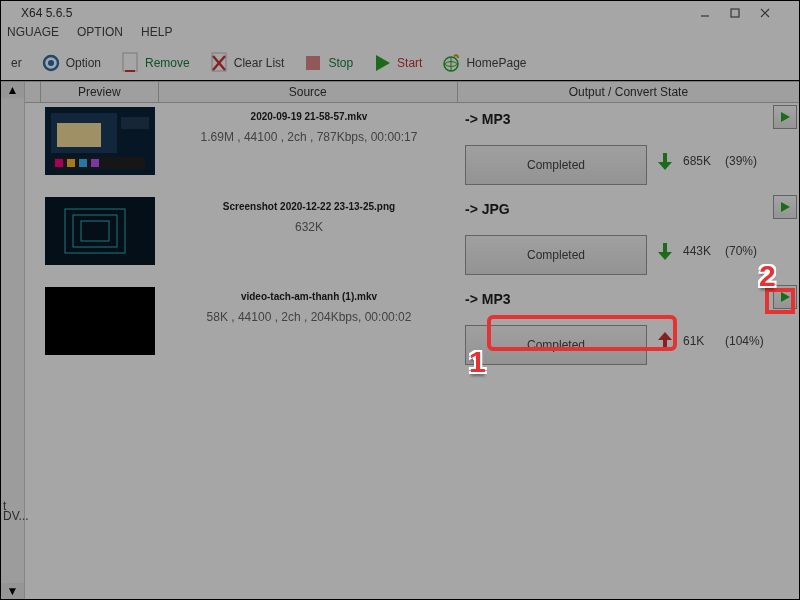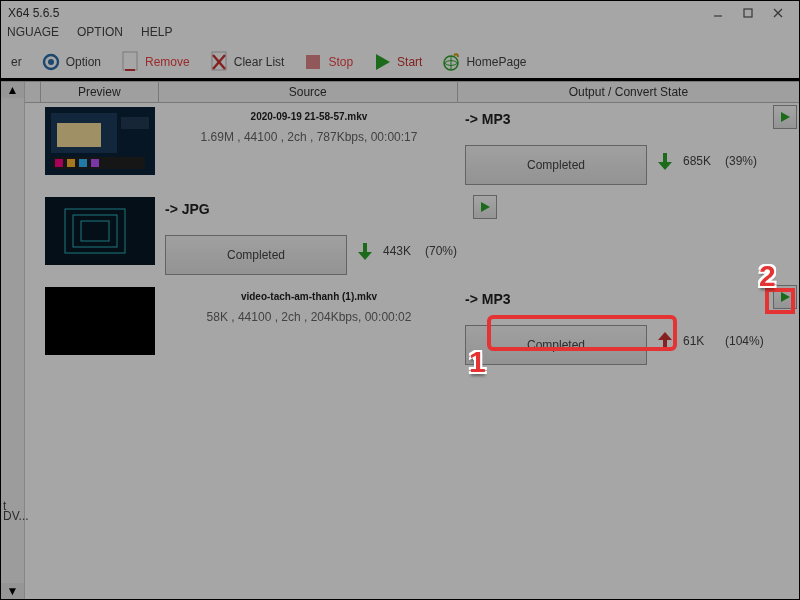--- a/index.html
+++ b/index.html
@@ -1,30 +1,30 @@
 <!DOCTYPE html>
 <html><head>
 <meta charset="utf-8">
 <style>
   * { margin: 0; padding: 0; box-sizing: border-box; }
   body { width: 800px; height: 600px; overflow: hidden; font-family: Arial, sans-serif; font-size: 12px; background: #fff; position: relative; border: 1px solid #000; }
 
   .dim-overlay { position: absolute; inset: 0; background: rgba(0,0,0,0.35); pointer-events: none; z-index: 50; }
 
-  .titlebar { height: 24px; display: flex; align-items: center; justify-content: space-between; padding: 0 7px; background: #fff; font-size: 12px; color: #333; }
+  .titlebar { height: 24px; display: flex; align-items: center; justify-content: space-between; padding: 0 20px; background: #fff; font-size: 12px; color: #333; }
   .titlebar .title { font-weight: normal; }
   .win-controls { display: flex; gap: 2px; }
   .win-controls div { width: 28px; height: 20px; display: flex; align-items: center; justify-content: center; color: #555; }
   .win-controls svg { stroke: #555; stroke-width: 1.2; fill: none; }
 
   .menubar { height: 20px; display: flex; align-items: flex-start; gap: 18px; padding: 0 6px; background: #fff; color: #444; }
 
-  .toolbar { height: 36px; display: flex; align-items: center; gap: 10px; padding: 2px 6px; background: #fff; border-bottom: 3px solid #000000; }
+  .toolbar { height: 36px; display: flex; align-items: center; gap: 10px; padding: 2px 6px; background: #fff; border-bottom: 1px solid #000000; }
   .tbtn { display: flex; align-items: center; gap: 4px; padding: 2px 4px; color: #444; }
-  .tbtn.disabled { color: #ef4444; }
+  .tbtn.disabled { color: #15803d; }
   .ticon { width: 22px; height: 22px; display: flex; align-items: center; justify-content: center; }
 
   .header-row { height: 22px; display: flex; border-top: 1px solid #bbb; border-bottom: 1px solid #bbb; background: #f5f5f5; }
   .header-cell { border-right: 1px solid #bbb; display: flex; align-items: center; justify-content: center; color: #333; }
 
   .rows { position: relative; }
   .row { display: flex; align-items: flex-start; min-height: 76px; }
   .col-spacer { width: 40px; flex: 0 0 40px; }
   .col-preview { width: 118px; flex: 0 0 118px; padding: 4px 4px; }
   .col-source { width: 300px; flex: 0 0 300px; text-align: center; padding: 8px 6px; }
@@ -202,20 +202,24 @@
     <div class="col-preview">
       <svg class="thumb" viewBox="0 0 110 68">
           <rect width="110" height="68" fill="#081826"></rect>
           <g stroke="#2ab5bf" stroke-width="1" fill="none">
             <rect x="20" y="12" width="60" height="44"></rect>
             <rect x="28" y="18" width="44" height="32"></rect>
             <rect x="36" y="24" width="28" height="20"></rect>
           </g>
         </svg>
     </div>
+    <div class="col-source">
+      <div class="src-name">Screenshot 2020-12-22 23-13-25.png</div>
+      <div class="src-size">632K</div>
+    </div>
     <div class="col-output">
       <div class="play-btn" style="top:2px">
           <svg width="12" height="12" viewBox="0 0 12 12">
             <polygon points="2,1 11,6 2,11"></polygon>
           </svg>
         </div>
       <div class="out-format">-&gt; JPG</div>
       <div class="out-status-row">
         <div class="completed-btn">Completed</div>
         <span class="arrow-icon"><svg width="20" height="20" viewBox="0 0 20 20">

